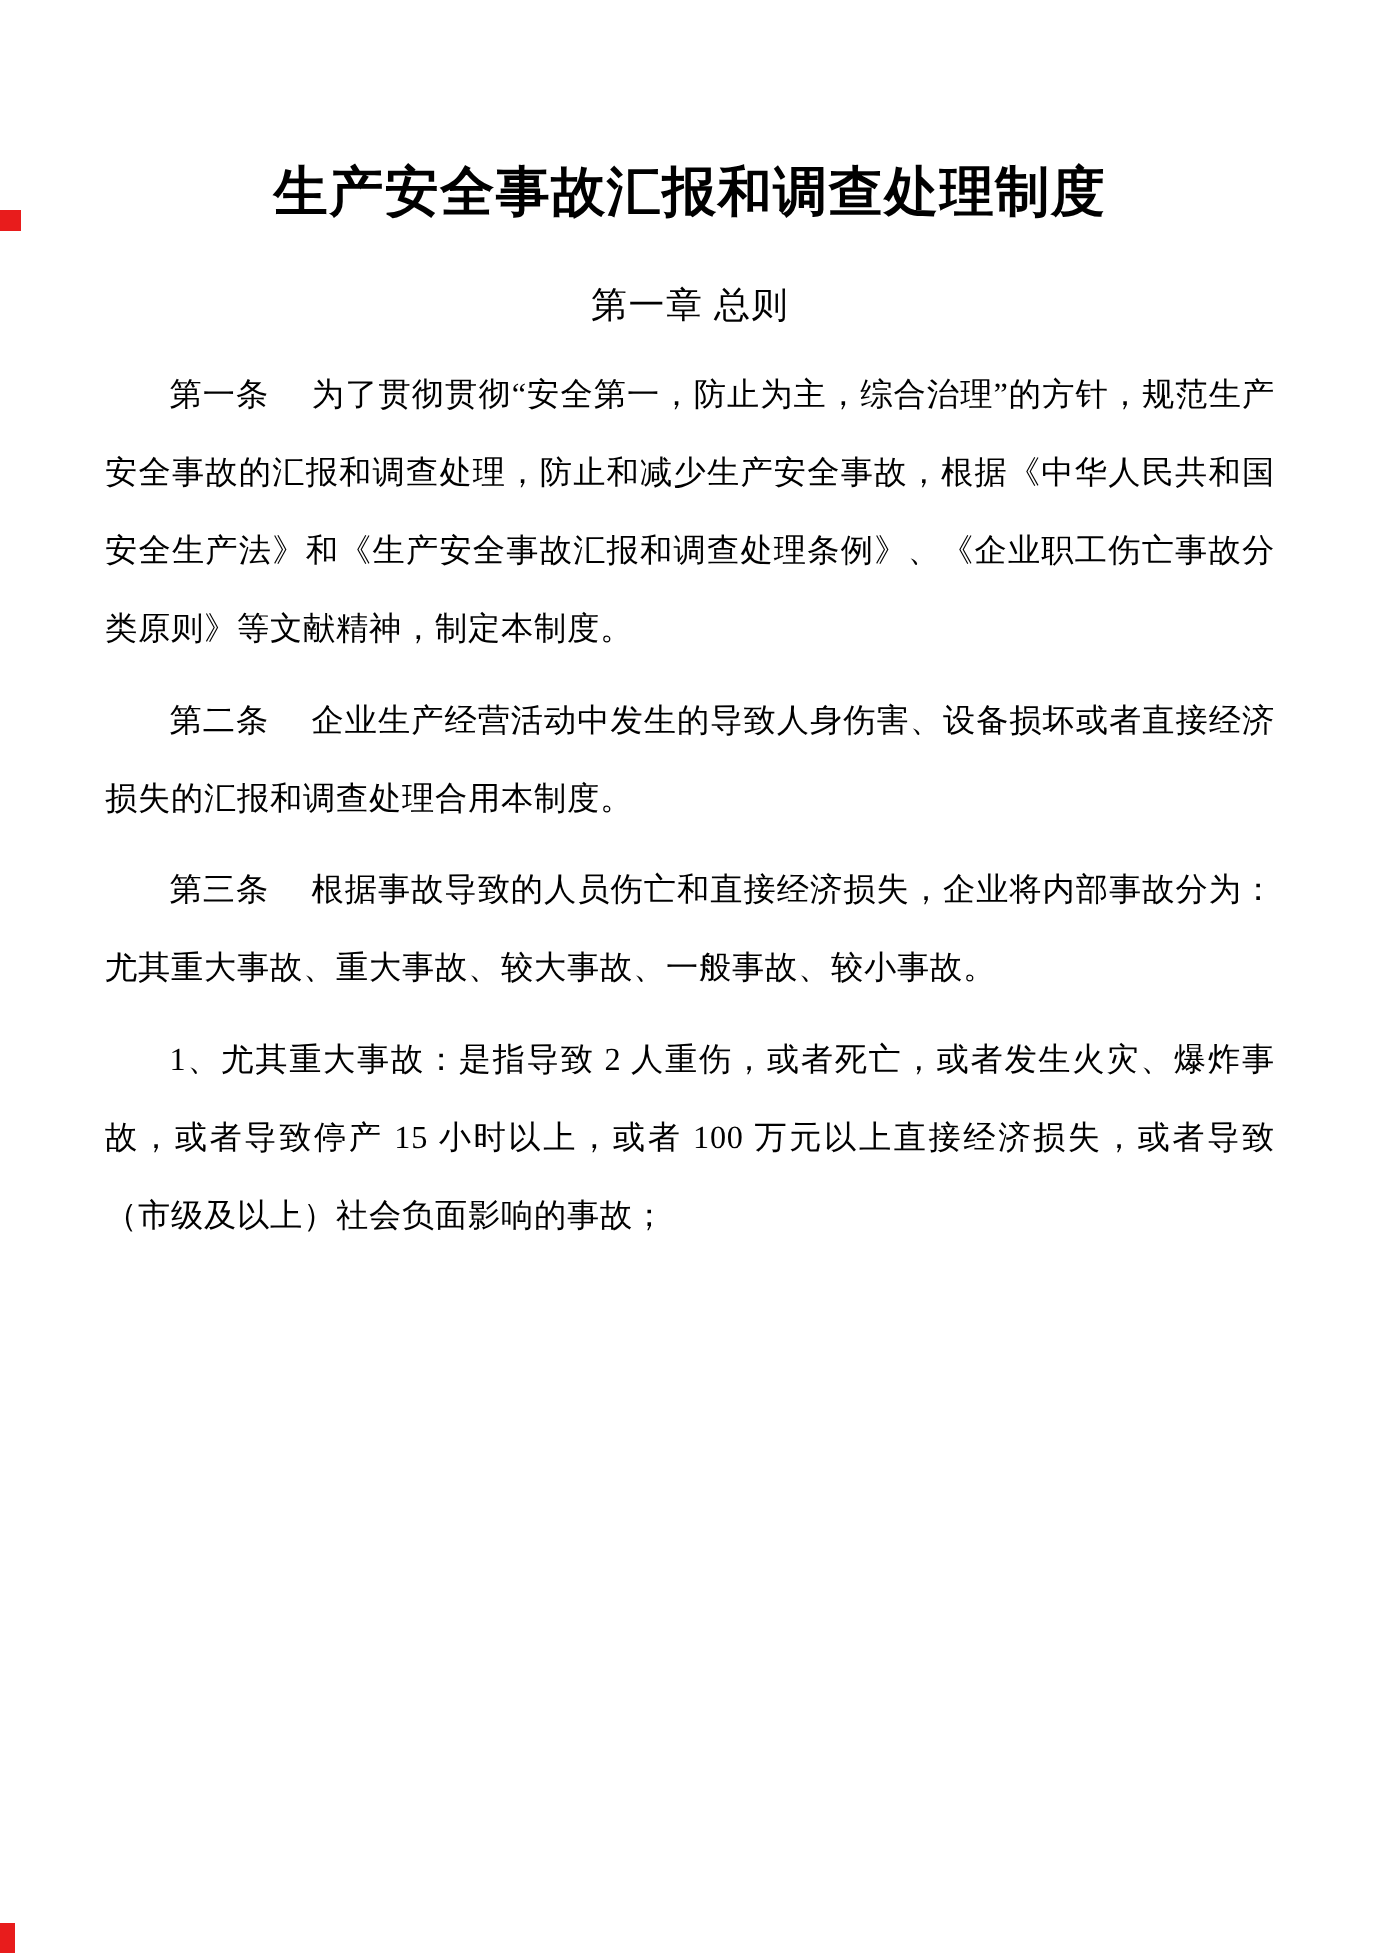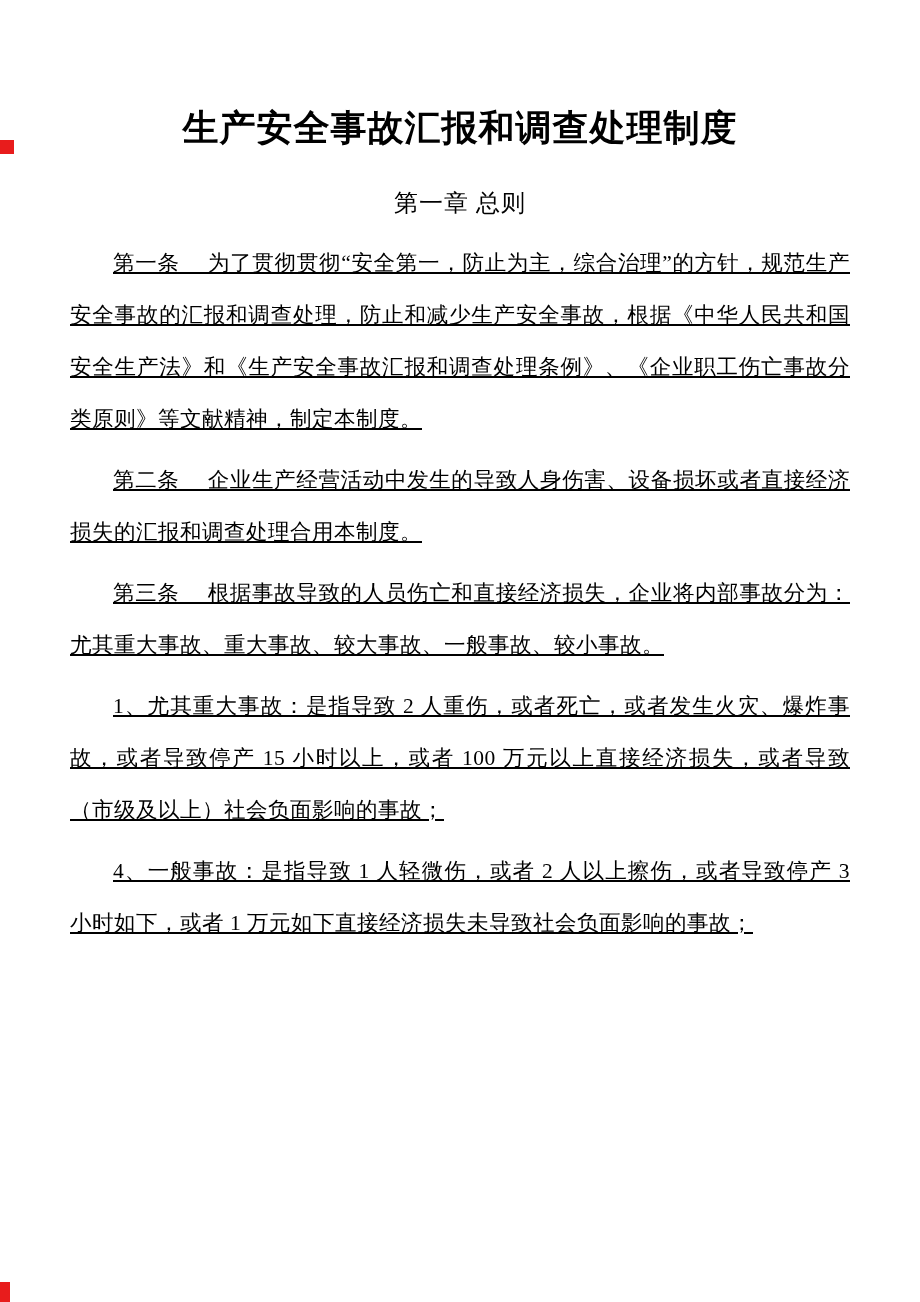--- a/index.html
+++ b/index.html
@@ -35,21 +35,20 @@
     letter-spacing: 1px;
   }
   .body-text p {
     margin: 0 0 9px 0;
     font-size: 21.5px;
     line-height: 52px;
     text-align: justify;
     text-justify: inter-ideograph;
     text-indent: 2em;
     letter-spacing: 0.5px;
-    text-decoration: underline;
   }
   .edge-marker {
     position: absolute;
     left: 0;
     background: #e81c1c;
   }
   .edge-marker.top {
     top: 140px;
     width: 14px;
     height: 14px;
@@ -71,17 +70,16 @@
   <div class="content">
     <h1 class="doc-title">生产安全事故汇报和调查处理制度</h1>
 
     <h2 class="chapter-heading">第一章 总则</h2>
 
     <div class="body-text">
       <p>第一条　 为了贯彻贯彻“安全第一，防止为主，综合治理”的方针，规范生产安全事故的汇报和调查处理，防止和减少生产安全事故，根据《中华人民共和国安全生产法》和《生产安全事故汇报和调查处理条例》、《企业职工伤亡事故分类原则》等文献精神，制定本制度。</p>
       <p>第二条　 企业生产经营活动中发生的导致人身伤害、设备损坏或者直接经济损失的汇报和调查处理合用本制度。</p>
       <p>第三条　 根据事故导致的人员伤亡和直接经济损失，企业将内部事故分为：尤其重大事故、重大事故、较大事故、一般事故、较小事故。</p>
       <p>1、尤其重大事故：是指导致 2 人重伤，或者死亡，或者发生火灾、爆炸事故，或者导致停产 15 小时以上，或者 100 万元以上直接经济损失，或者导致（市级及以上）社会负面影响的事故；</p>
-      <p>4、一般事故：是指导致 1 人轻微伤，或者 2 人以上擦伤，或者导致停产 3 小时如下，或者 1 万元如下直接经济损失未导致社会负面影响的事故；</p>
     </div>
   </div>
 
 </div>
 
 </body></html>

